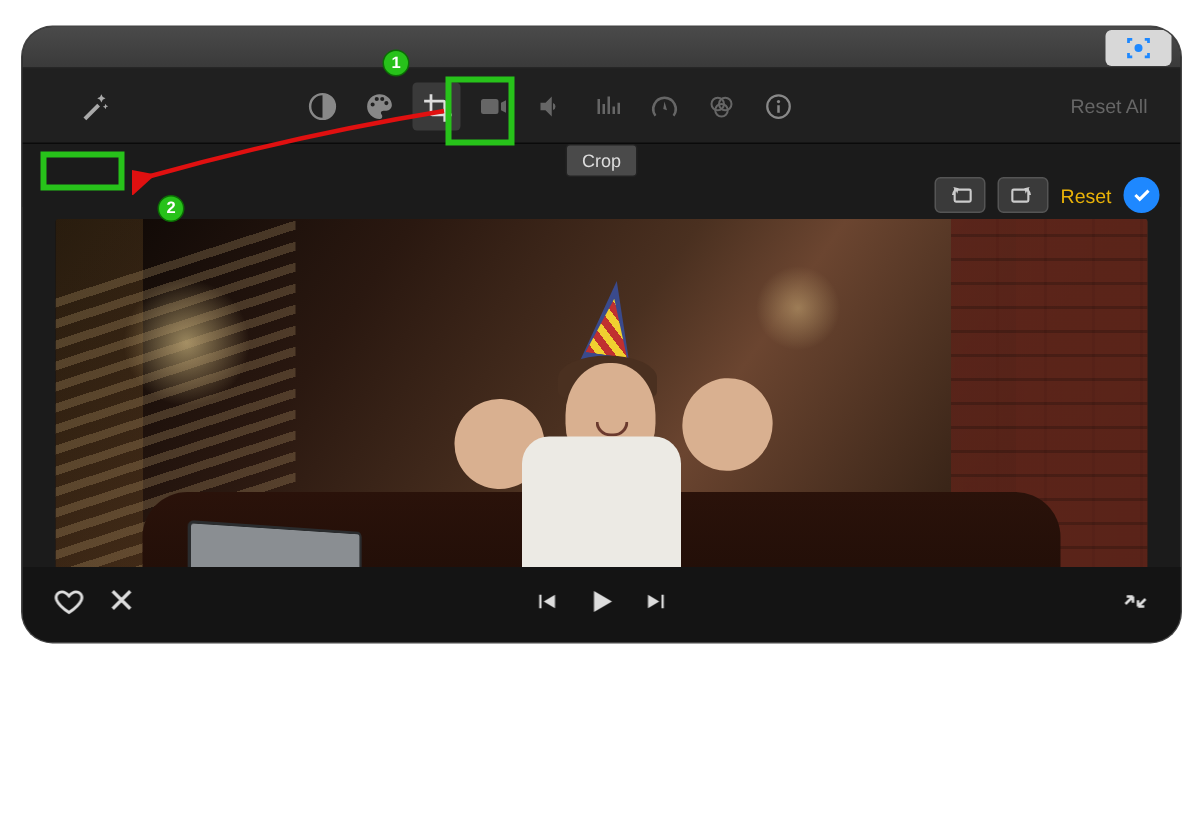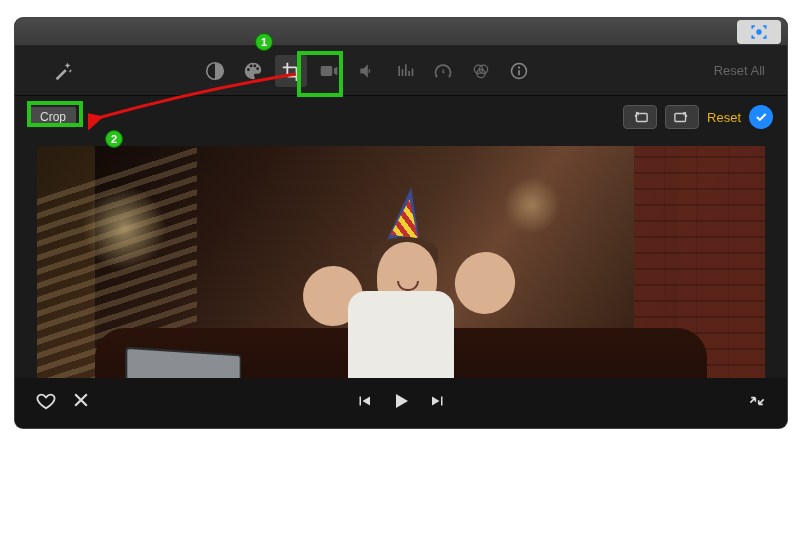--- a/index.html
+++ b/index.html
@@ -11,21 +11,21 @@
       position: relative;
       overflow: hidden;
     }
     .window {
       position: absolute;
       left: 15px;
       top: 18px;
       width: 772px;
       height: 410px;
       background: #1b1b1b;
-      border-radius: 8px;
+      border-radius: 20px;
       overflow: hidden;
       box-shadow: 0 0 0 1px #444;
     }
     .titlebar {
       height: 28px;
       background: linear-gradient(#4a4a4a, #3a3a3a);
       border-bottom: 1px solid #222;
       position: relative;
     }
     .capture-btn {
@@ -71,20 +71,21 @@
       font-size: 13px;
       padding-right: 10px;
     }
     .subbar {
       height: 42px;
       background: #1b1b1b;
       display: flex;
       align-items: center;
       padding: 0 14px;
       position: relative;
+      flex-direction: column;
     }
     .crop-btn {
       background: #4a4a4a;
       color: #ddd;
       font-size: 12px;
       padding: 3px 10px;
       border-radius: 3px;
       border: 1px solid #222;
     }
     .sub-right {

